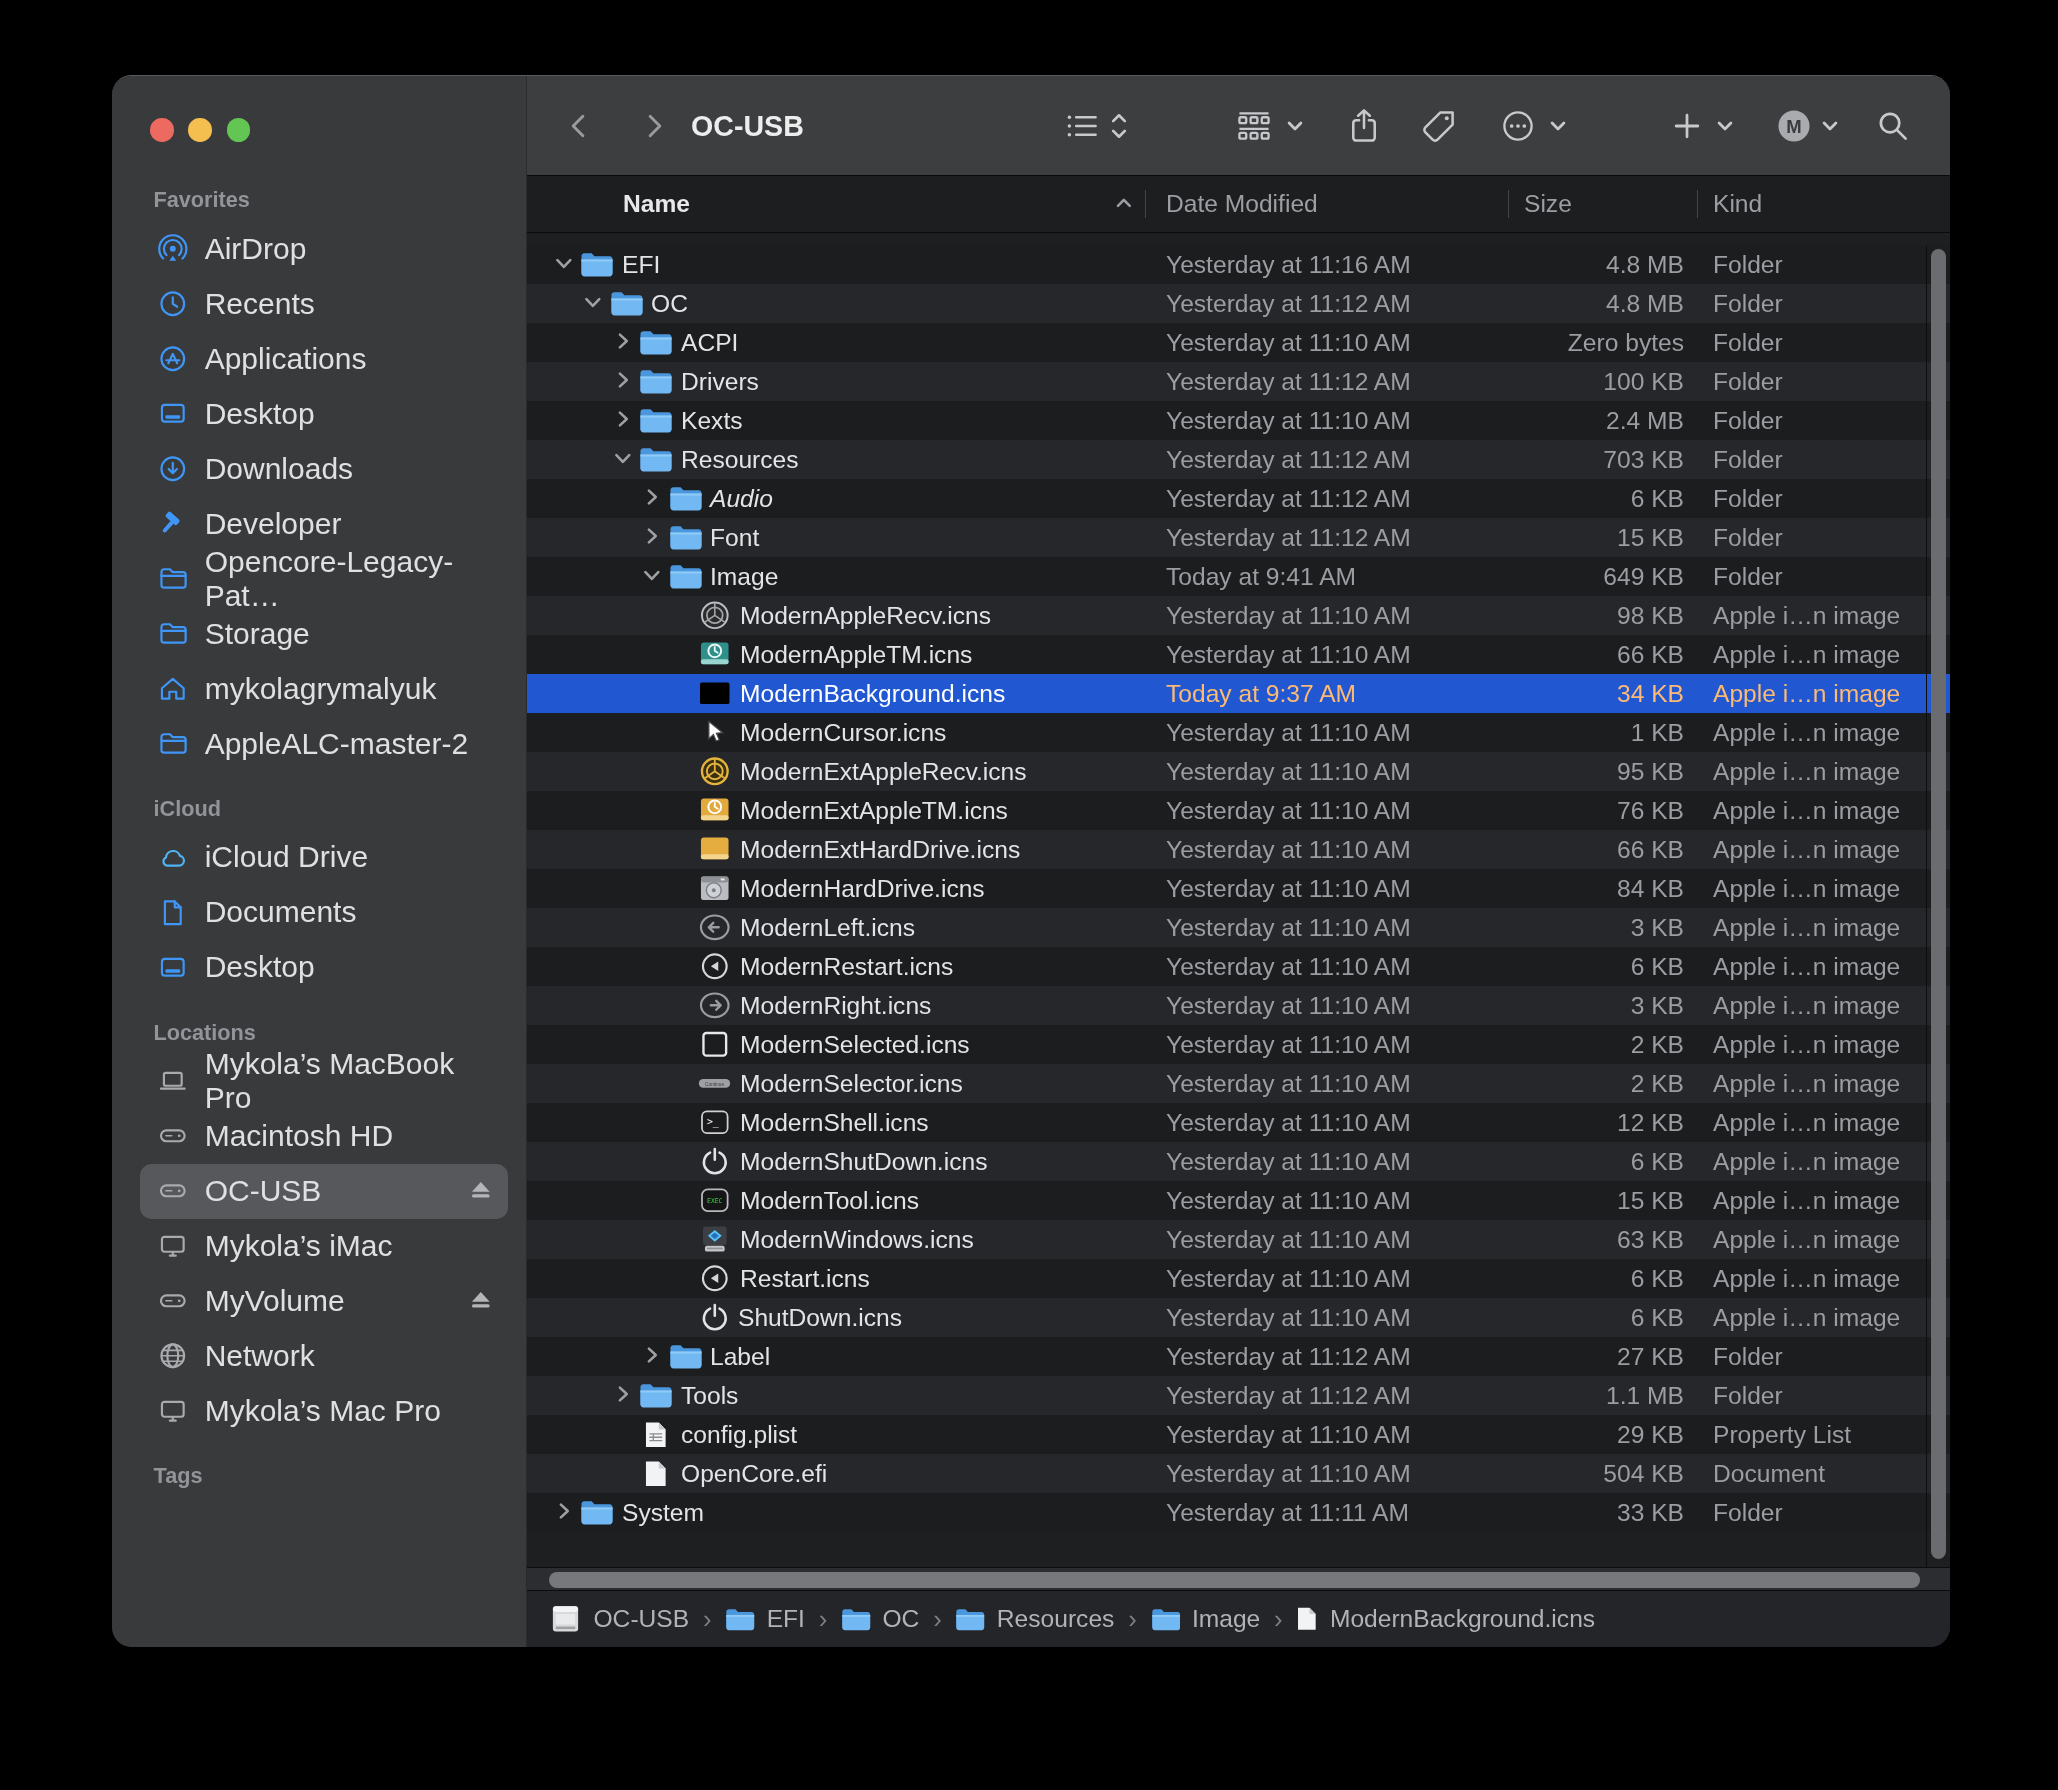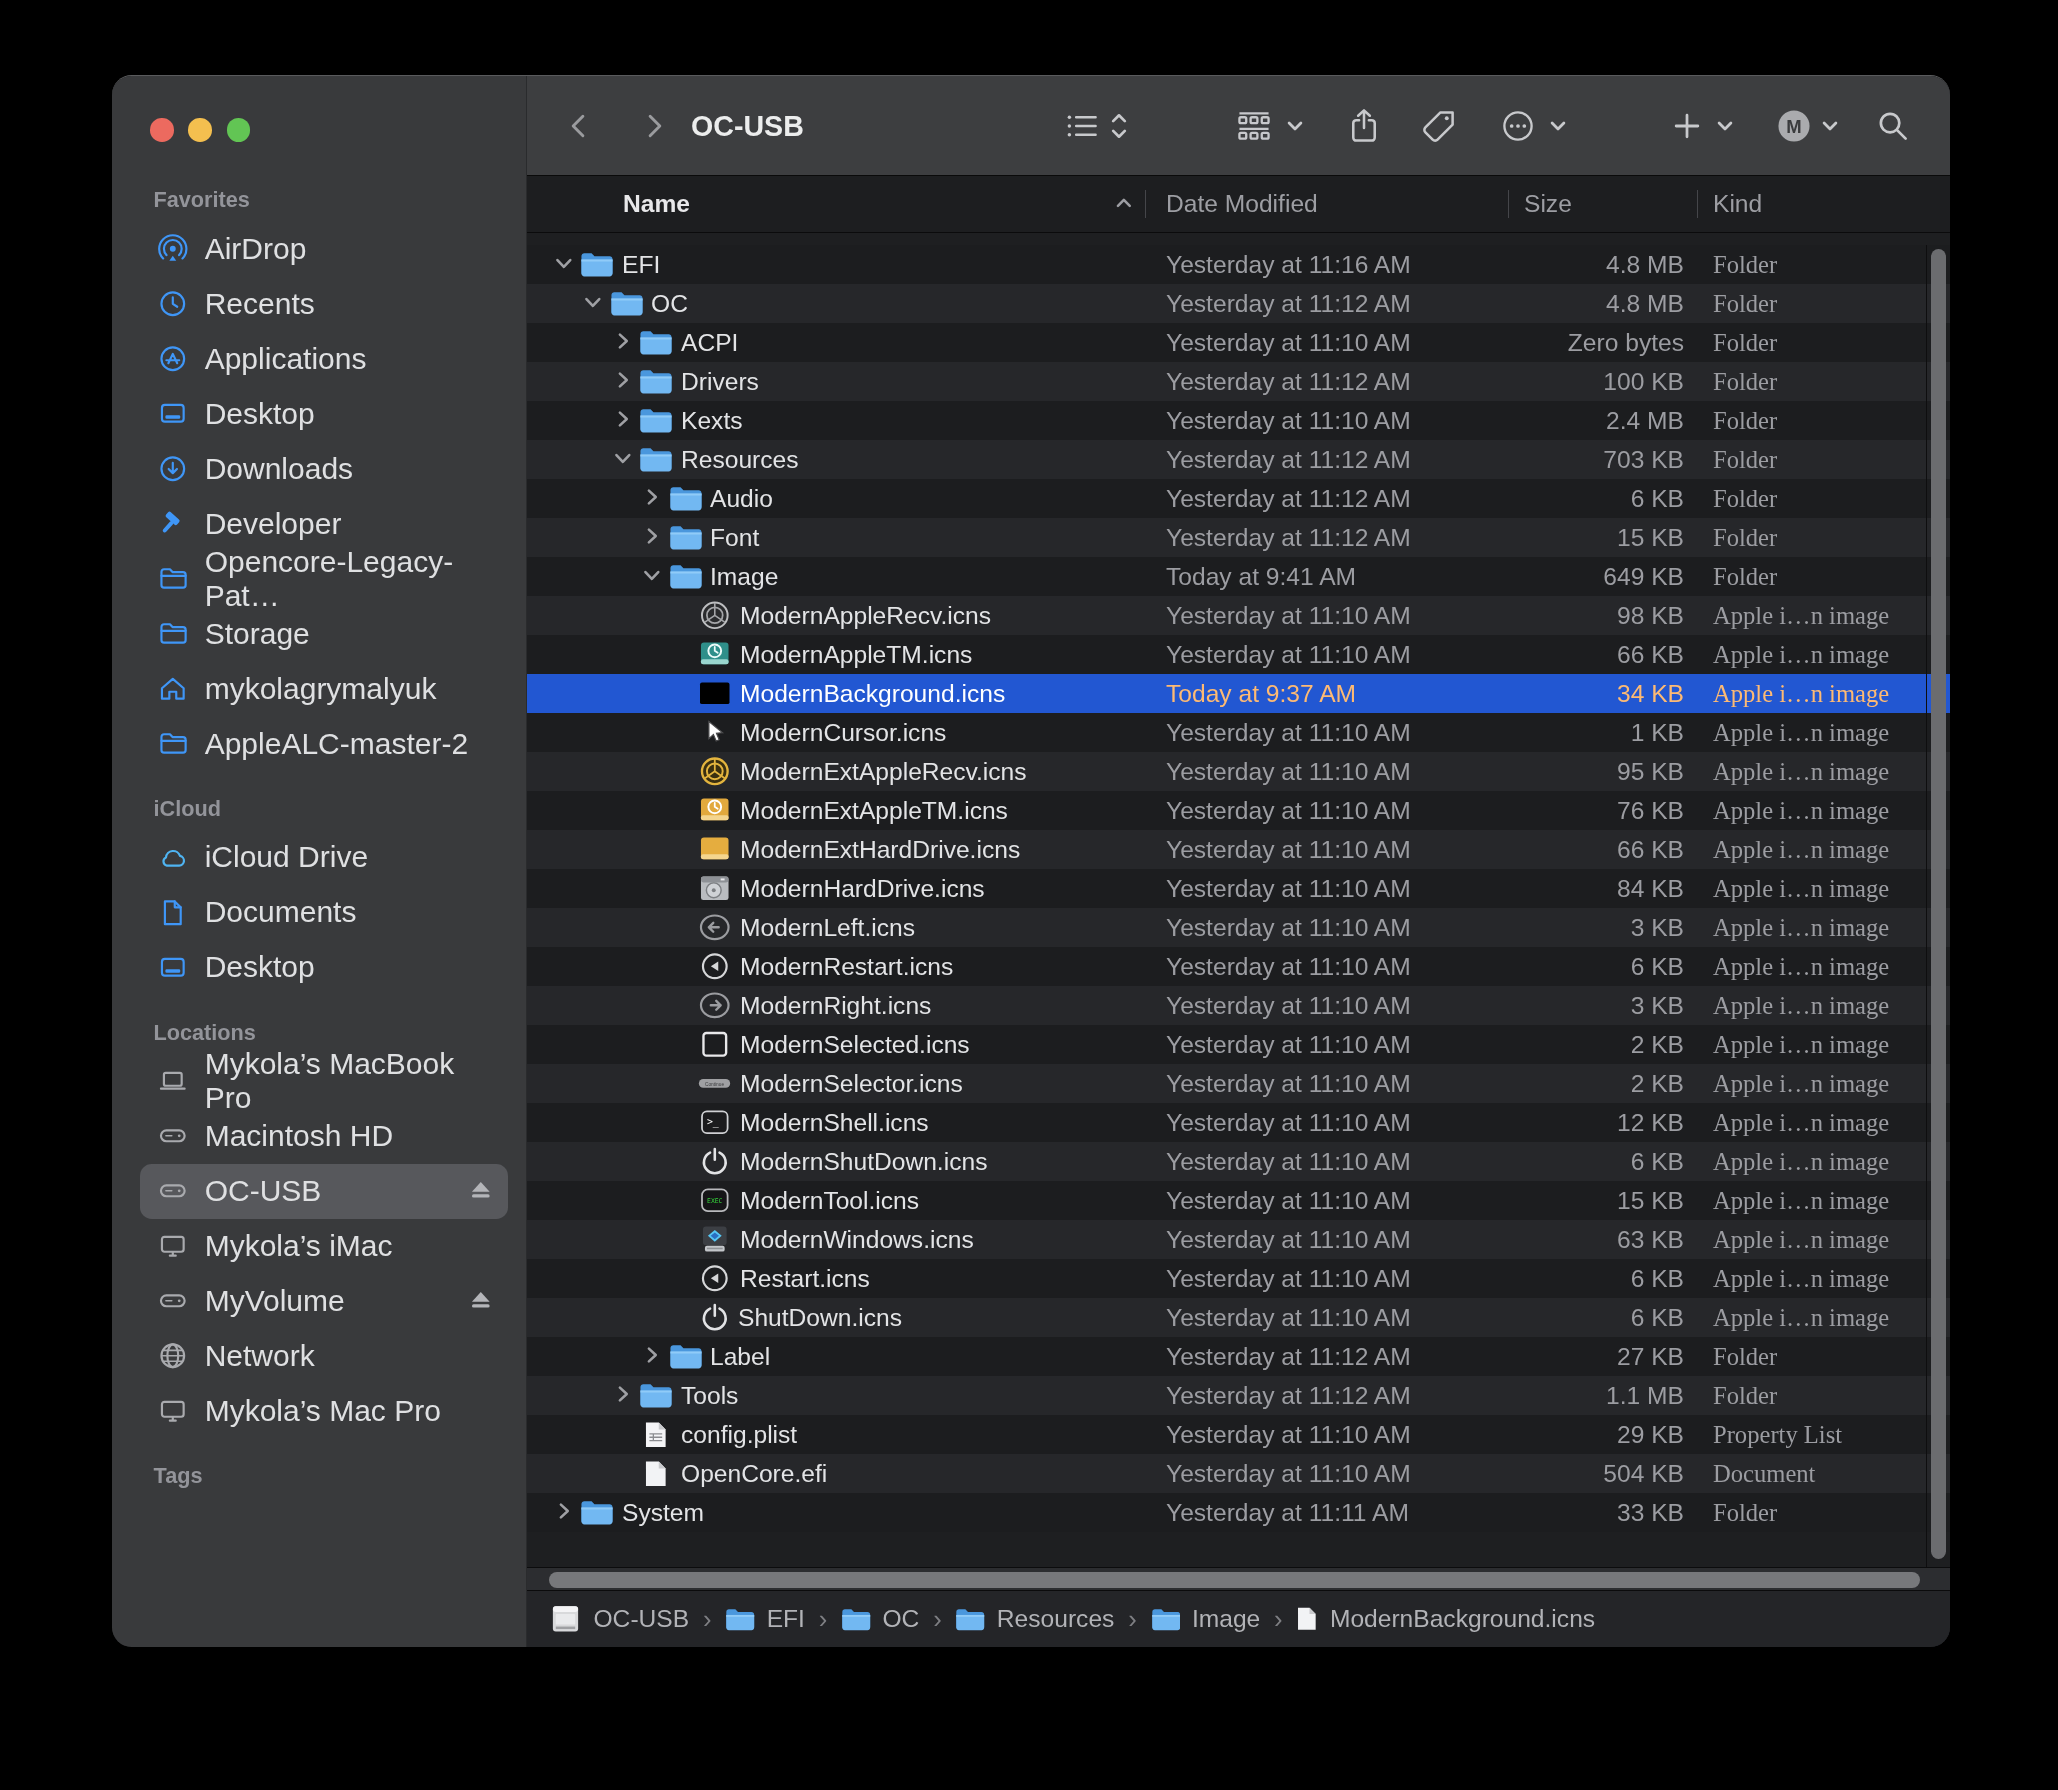--- a/index.html
+++ b/index.html
@@ -40,21 +40,21 @@
   .frow.even{background:#1c1d1f;}
   .frow.odd{background:#26272a;}
   .frow.sel{background:#2257d2;}
   .cell{position:absolute;top:0;height:39px;line-height:39px;font-size:24.6px;white-space:nowrap;}
   .c-name{color:#e3e4e6;}
   .frow.sel .c-name{color:#ffffff;}
   .c-sec{color:#9c9da2;}
   .frow.sel .c-sec{color:#fdba74;}
   .c-date{left:639px;}
   .c-size{width:227px;text-align:right;right:266px;left:auto;}
-  .c-kind{left:1186px;font-family:Liberation Serif, serif;}
+  .c-kind{left:1186px;}
   .disc{position:absolute;top:50%;transform:translateY(-50%);cursor:default;}
   .disc.open svg{transform:rotate(90deg);}
   .ficon{position:absolute;top:50%;transform:translateY(-50%);width:33px;height:33px;display:flex;align-items:center;justify-content:center;}
   
   .vtrack{position:absolute;right:0;top:169px;width:23.6px;height:1326px;border-left:1px solid #0e0e0f;}
   .vthumb{position:absolute;left:3.9px;top:3.9px;width:14.8px;height:1310px;border-radius:7.9px;background:#6b6c6f;}
   .hscroll{position:absolute;left:0;top:1491px;width:100%;height:23.6px;background:#2c2d30;border-top:1px solid #0c0c0d;}
   .hthumb{position:absolute;left:21.7px;top:3.9px;width:1371px;height:15.8px;border-radius:7.9px;background:#77787b;}
   
   .pathbar{position:absolute;left:0;bottom:0;width:100%;height:57px;background:#242528;border-top:1px solid #0b0b0c;
@@ -493,21 +493,21 @@
           <span class="disc" style="left: 114px;"><svg width="21.7" height="21.7" viewBox="0 0 22 22" fill="none" stroke="#9fa0a4" stroke-width="2.6" stroke-linecap="round" stroke-linejoin="round">
               <path d="M8 4.5L15 11l-7 6.5"></path>
             </svg></span>
           <span class="ficon" style="left: 142px;">
             <svg width="33" height="27.6" viewBox="0 0 34 28">
               <path d="M1.5 5.5c0-1.8 1.3-3 3-3h7.4l3 3.2h15.6c1.7 0 3 1.3 3 3v13.8c0 1.8-1.3 3-3 3h-26c-1.7 0-3-1.2-3-3z" fill="#4a97dd"></path>
               <path d="M1.5 9h32v14.5c0 1.8-1.3 3-3 3h-26c-1.7 0-3-1.2-3-3z" fill="#72b8f2"></path>
               <path d="M1.5 9h32v2.2h-32z" fill="#90cbf8"></path>
             </svg>
           </span>
-          <span class="cell c-name" style="left: 183px;">Audio</span>
+          <span class="cell c-name" style="left: 183px; font-style: italic;">Audio</span>
           <span class="cell c-sec c-date">Yesterday at 11:12 AM</span>
           <span class="cell c-sec c-size">6 KB</span>
           <span class="cell c-sec c-kind">Folder</span>
         </div>
         <div class="frow odd">
           <span class="disc" style="left: 114px;"><svg width="21.7" height="21.7" viewBox="0 0 22 22" fill="none" stroke="#9fa0a4" stroke-width="2.6" stroke-linecap="round" stroke-linejoin="round">
               <path d="M8 4.5L15 11l-7 6.5"></path>
             </svg></span>
           <span class="ficon" style="left: 142px;">
             <svg width="33" height="27.6" viewBox="0 0 34 28">

